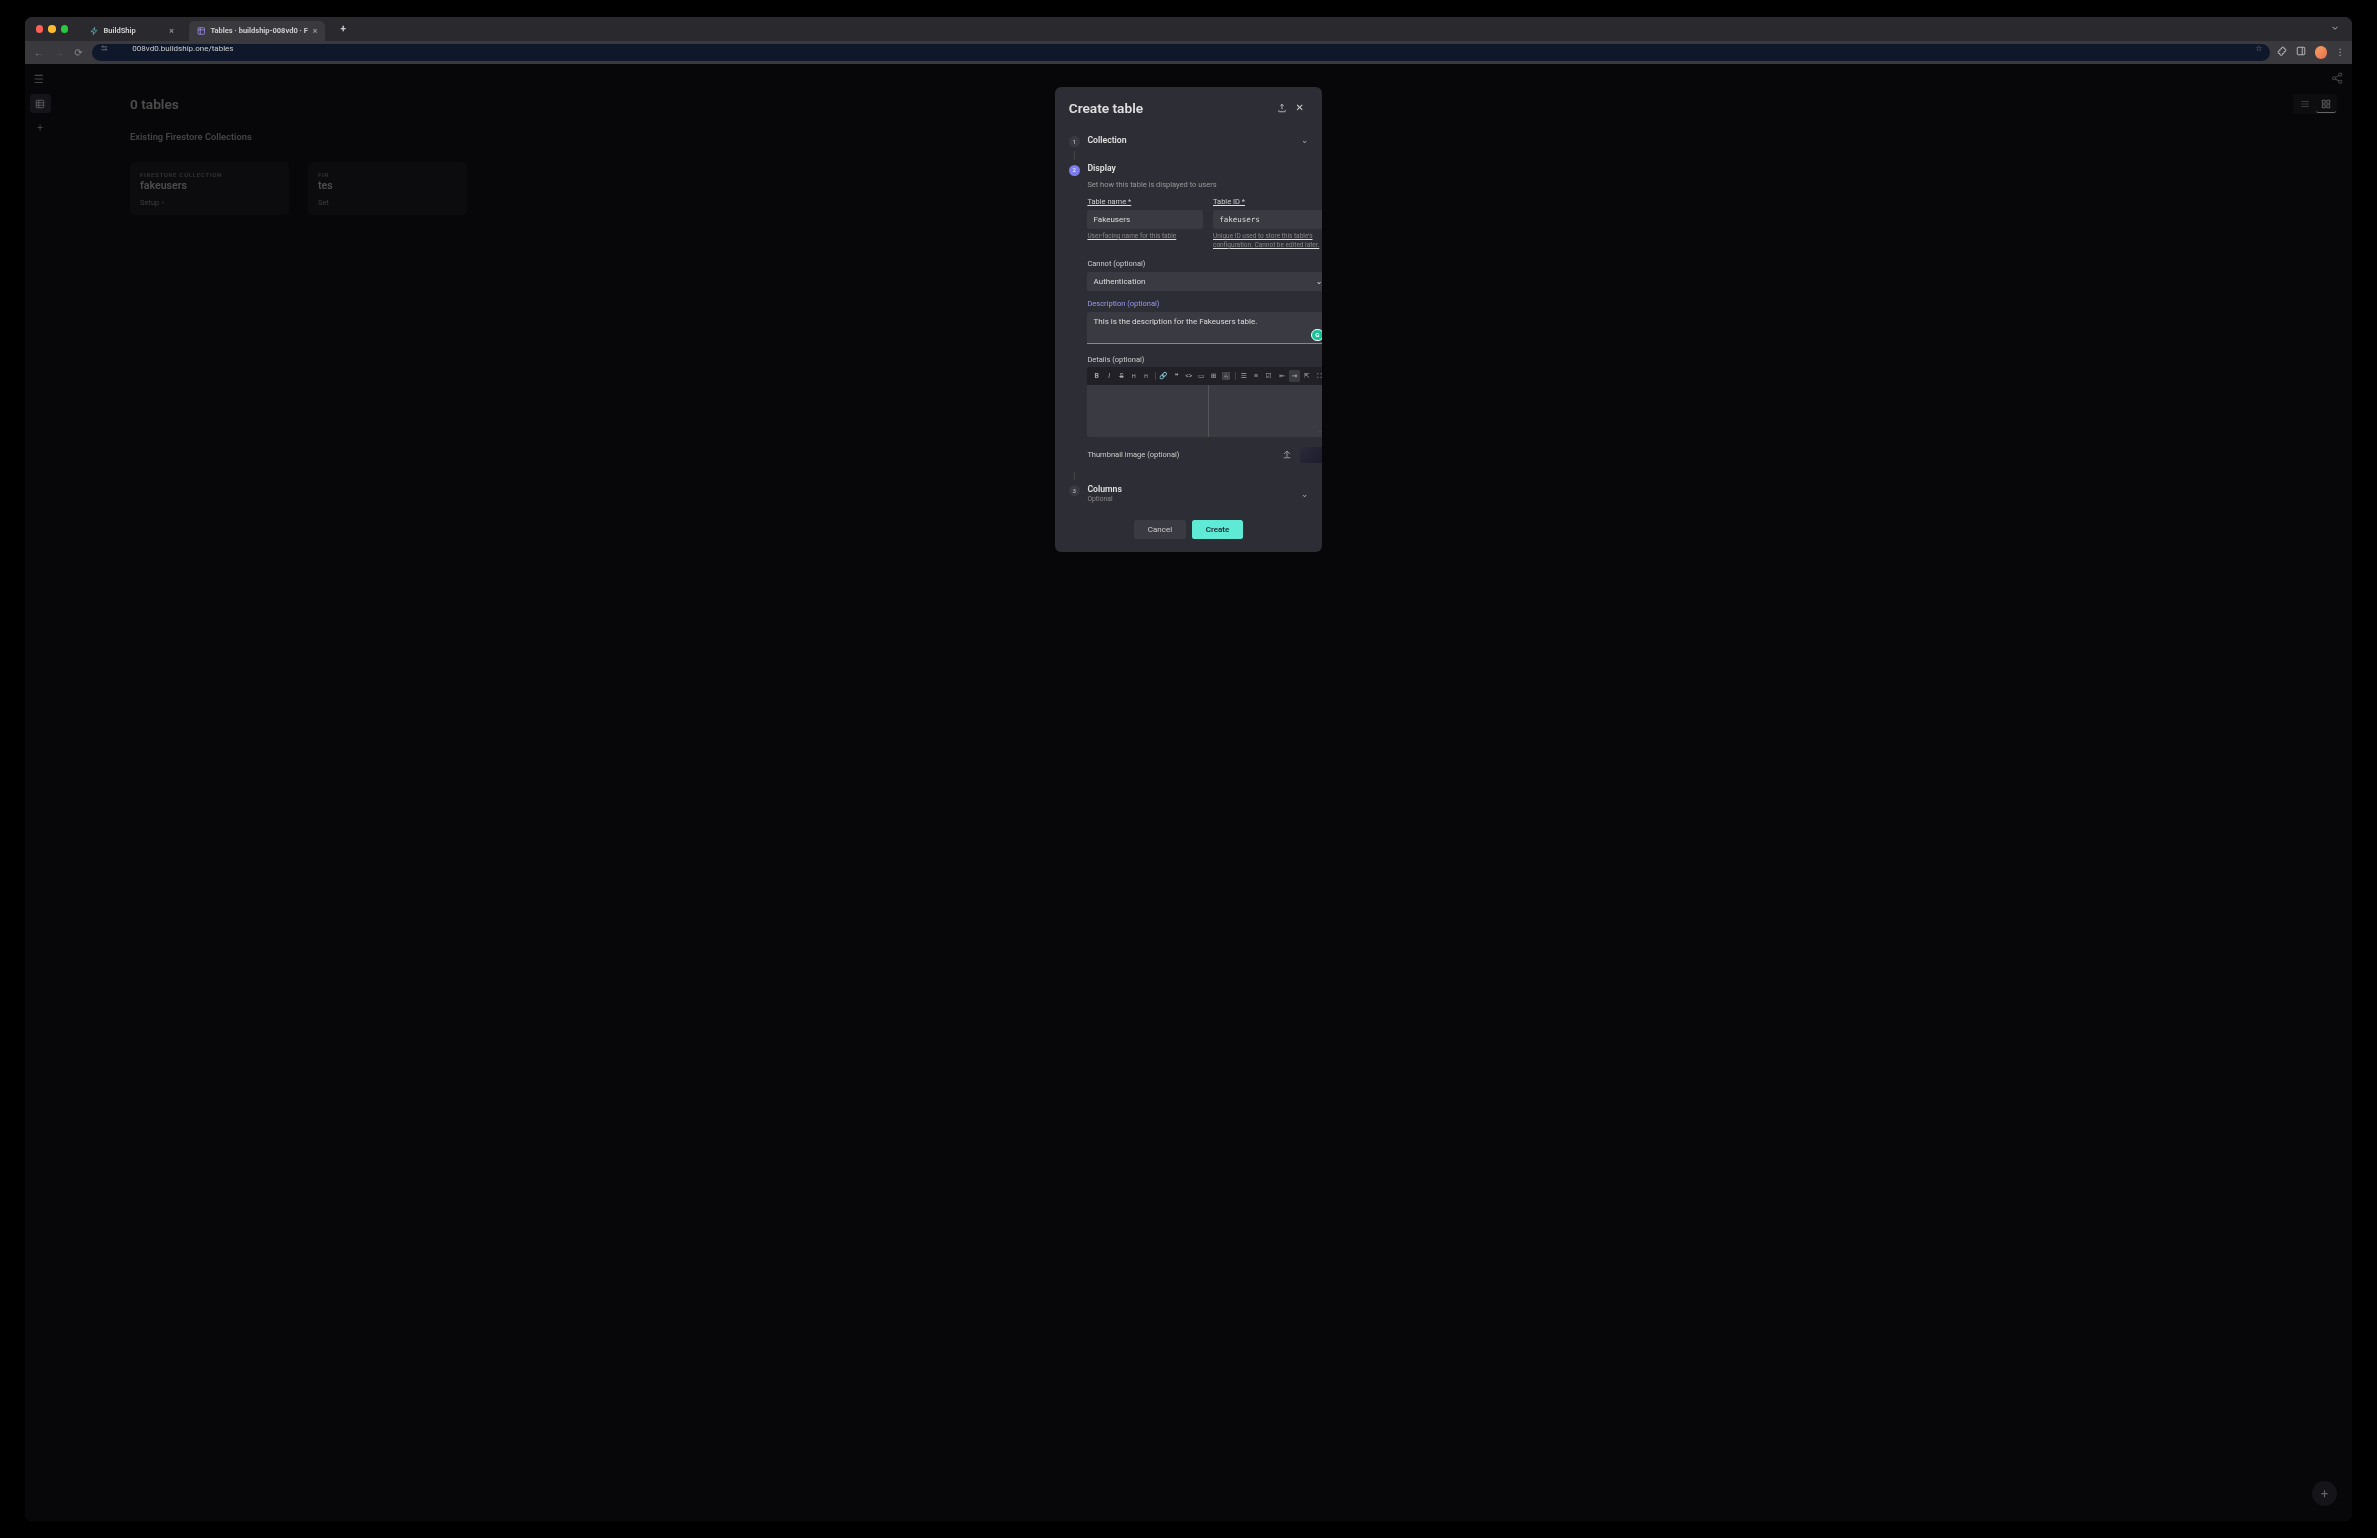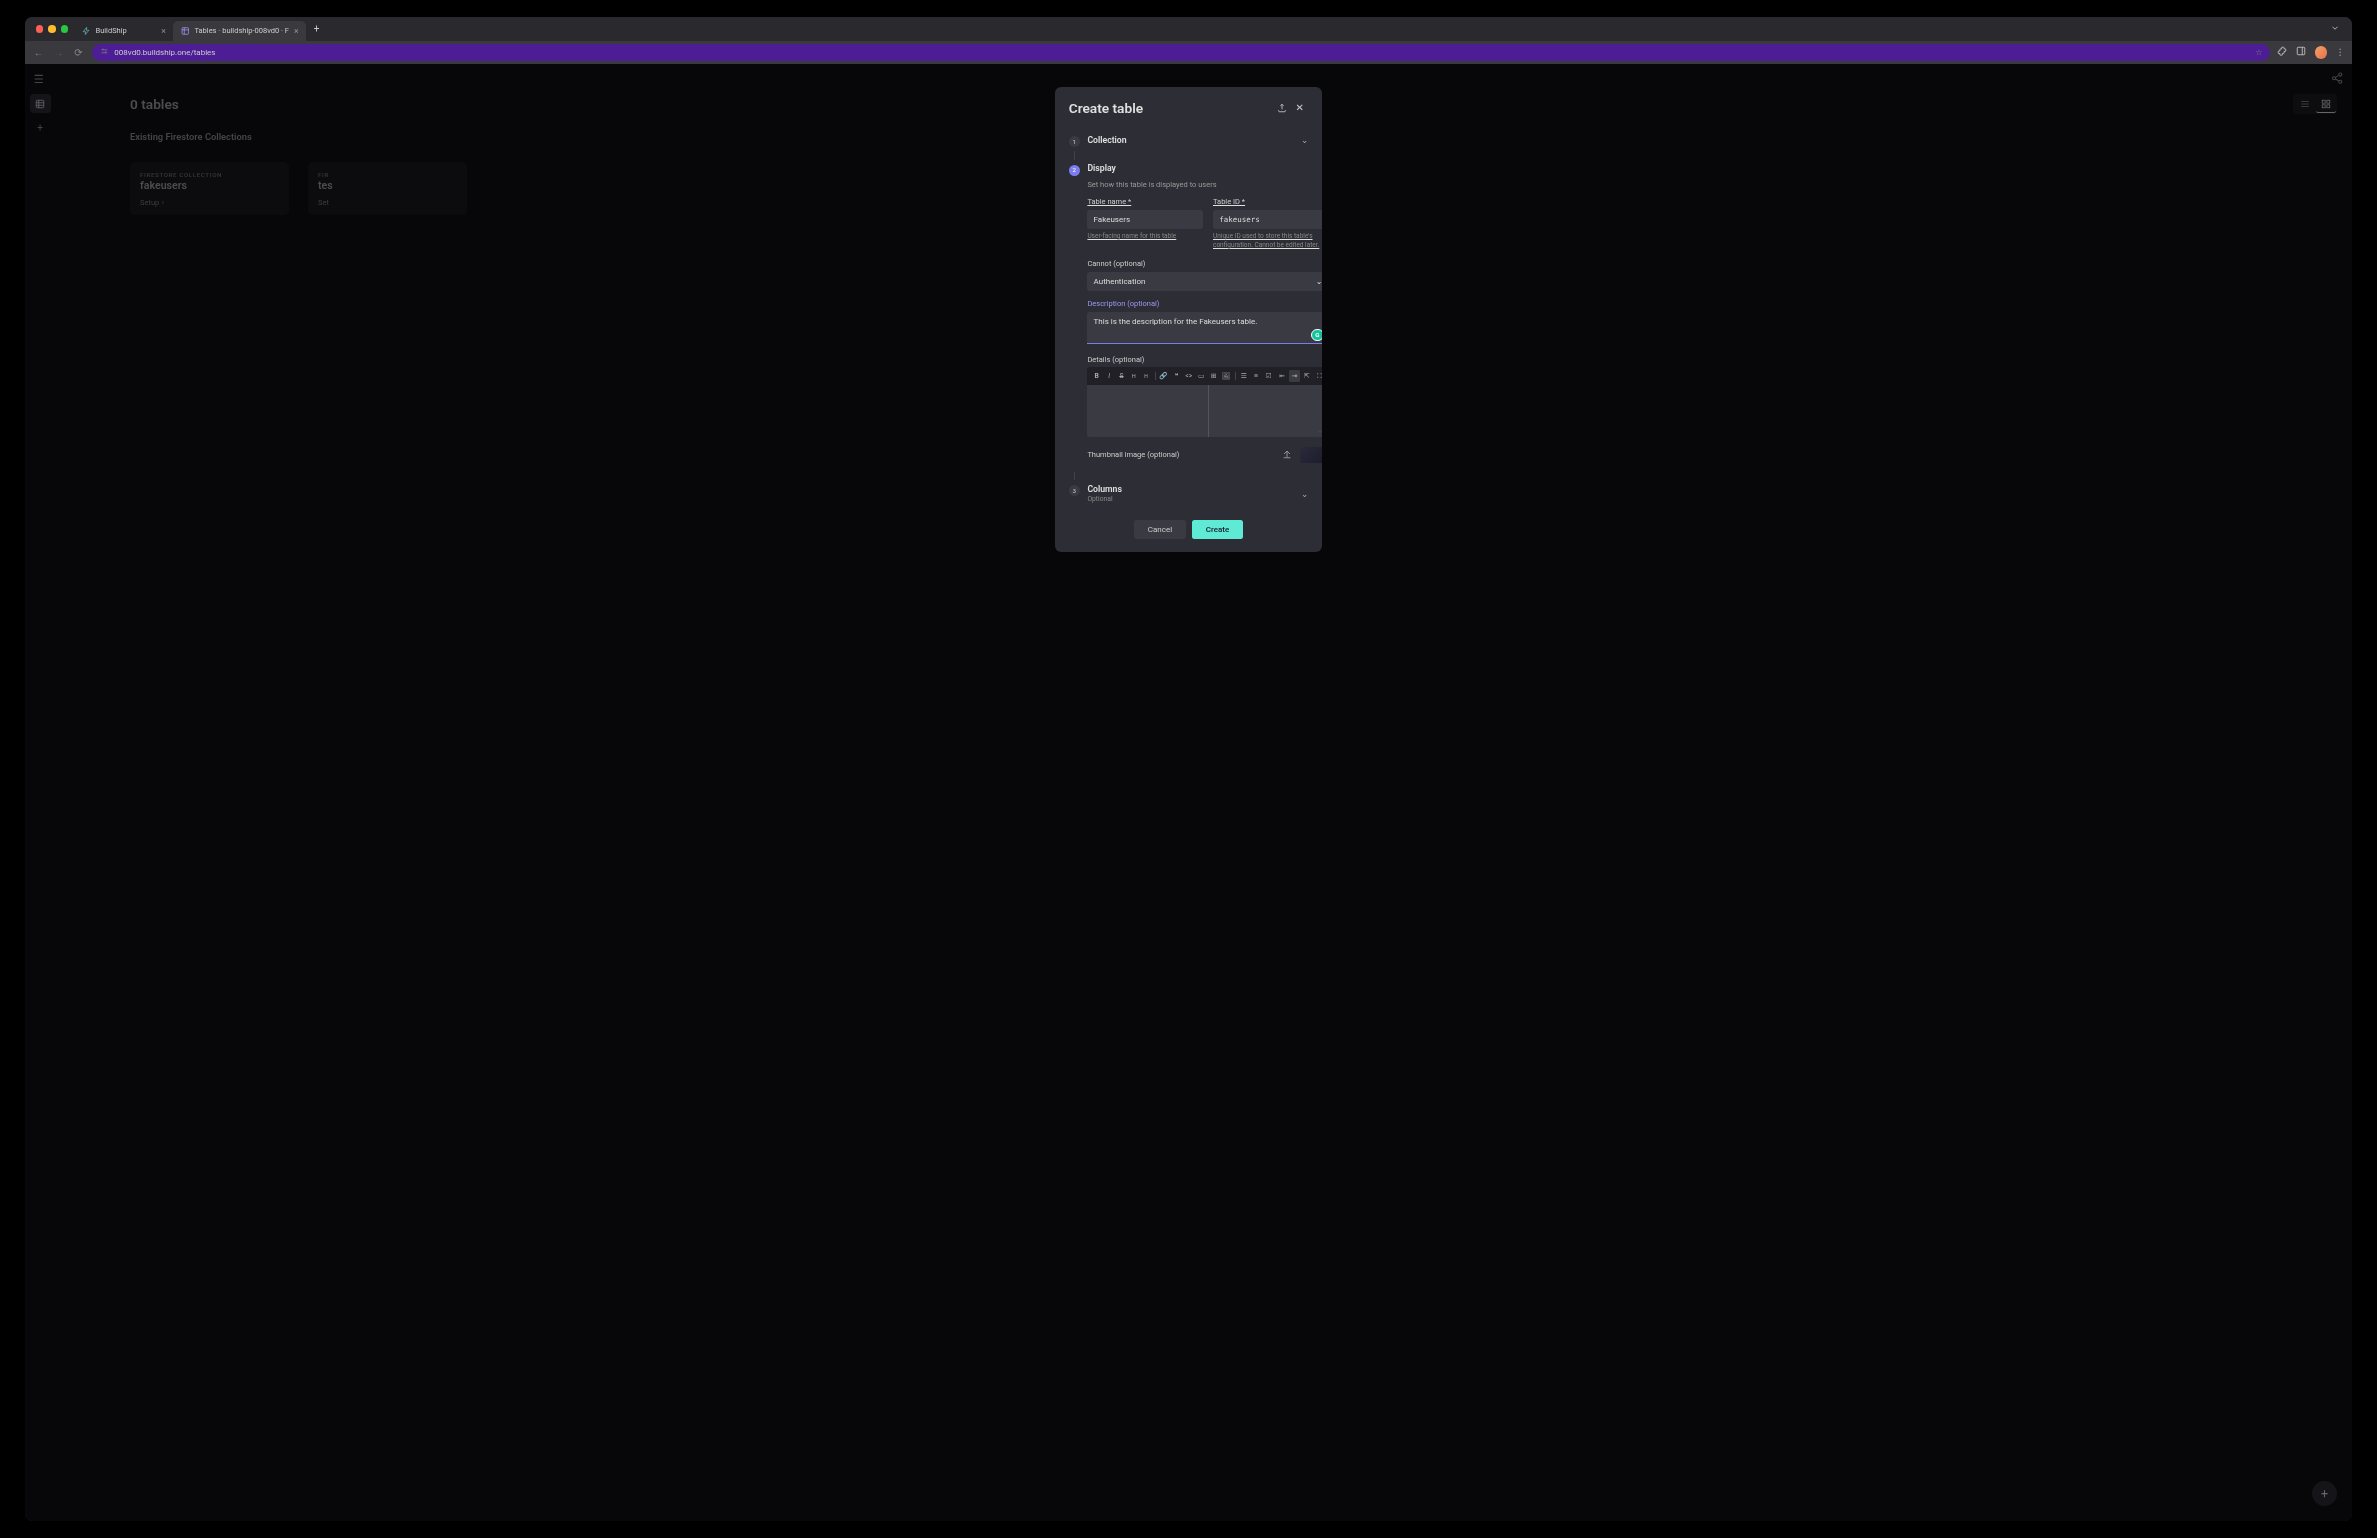--- a/index.html
+++ b/index.html
@@ -1,35 +1,35 @@
 <!DOCTYPE html>
 <html style="font-size:10px"><head>
   <meta charset="utf-8">
   <style>
     * { margin: 0; padding: 0; box-sizing: border-box; font-family: -apple-system, BlinkMacSystemFont, 'Segoe UI', Roboto, sans-serif; }
     body { background: #000; color: #e0e0e0; height: 100vh; overflow: hidden; }
     
     
     .browser-window { background: #2a2a2e; border-radius: 7.5px; margin: 17px 25px; height: calc(100vh - 34px); display: flex; flex-direction: column; overflow: hidden; }
-    .tab-bar { display: flex; align-items: center; height: 23.6px; background: #2a2a2e; padding: 0 7.5px; gap: 0; }
+    .tab-bar { display: flex; align-items: center; height: 23.6px; background: #2a2a2e; padding: 0 7.5px; gap: 8px; font-weight: bold; }
     .traffic-lights { display: flex; gap: 5px; padding: 0 6.2px 0 3.1px; }
     .traffic-light { width: 7.5px; height: 7.5px; border-radius: 50%; }
     .tl-red { background: #ff5f57; }
     .tl-yellow { background: #febc2e; }
     .tl-green { background: #28c840; }
     .tab { display: flex; align-items: center; gap: 5px; padding: 0 7.5px; height: 20px; border-radius: 5px 5px 0 0; font-size: 7.5px; color: #ccc; min-width: 99px; margin-top: 3.7px; }
     .tab.active { background: #3a3a3e; }
     .tab-icon { width: 8.7px; height: 8.7px; display: flex; align-items: center; justify-content: center; }
     .tab-close { margin-left: auto; opacity: 0.6; font-size: 8.7px; }
     .new-tab { padding: 0 7.5px; color: #ccc; font-size: 10px; }
     .tab-dropdown { margin-left: auto; color: #ccc; padding: 2.5px 5px; }
     
     .address-bar { display: flex; align-items: center; height: 23.6px; background: #3a3a3e; padding: 0 7.5px; gap: 7.5px; }
     .nav-btn { color: #888; font-size: 10px; width: 12.4px; text-align: center; }
-    .url-box { flex: 1; display: flex; align-items: center; background: #4c1d95; border-radius: 10px; height: 17.4px; padding: 0 7.5px; gap: 6px; font-size: 8px; color: #ccc; }
+    .url-box { flex: 1; display: flex; align-items: flex-start; background: #0f172a; border-radius: 10px; height: 17.4px; padding: 0 7.5px; gap: 24px; font-size: 8px; color: #ccc; }
     .url-icon { color: #888; font-size: 8px; }
     .url-star { margin-left: auto; color: #888; }
     .chrome-icons { display: flex; gap: 8.7px; align-items: center; color: #ccc; font-size: 8.7px; }
     .avatar { width: 12.4px; height: 12.4px; border-radius: 50%; background: linear-gradient(135deg, #f4a261, #e76f51); }
     
     
     .app-content { flex: 1; background: #0f0f12; display: flex; position: relative; }
     .top-bar { position: absolute; top: 0; left: 0; right: 0; height: 30px; display: flex; align-items: center; padding: 0 8.7px; }
     .hamburger { color: #888; font-size: 11.2px; }
     .share-btn { position: absolute; right: 8.7px; top: 7.5px; color: #888; font-size: 11.2px; }

